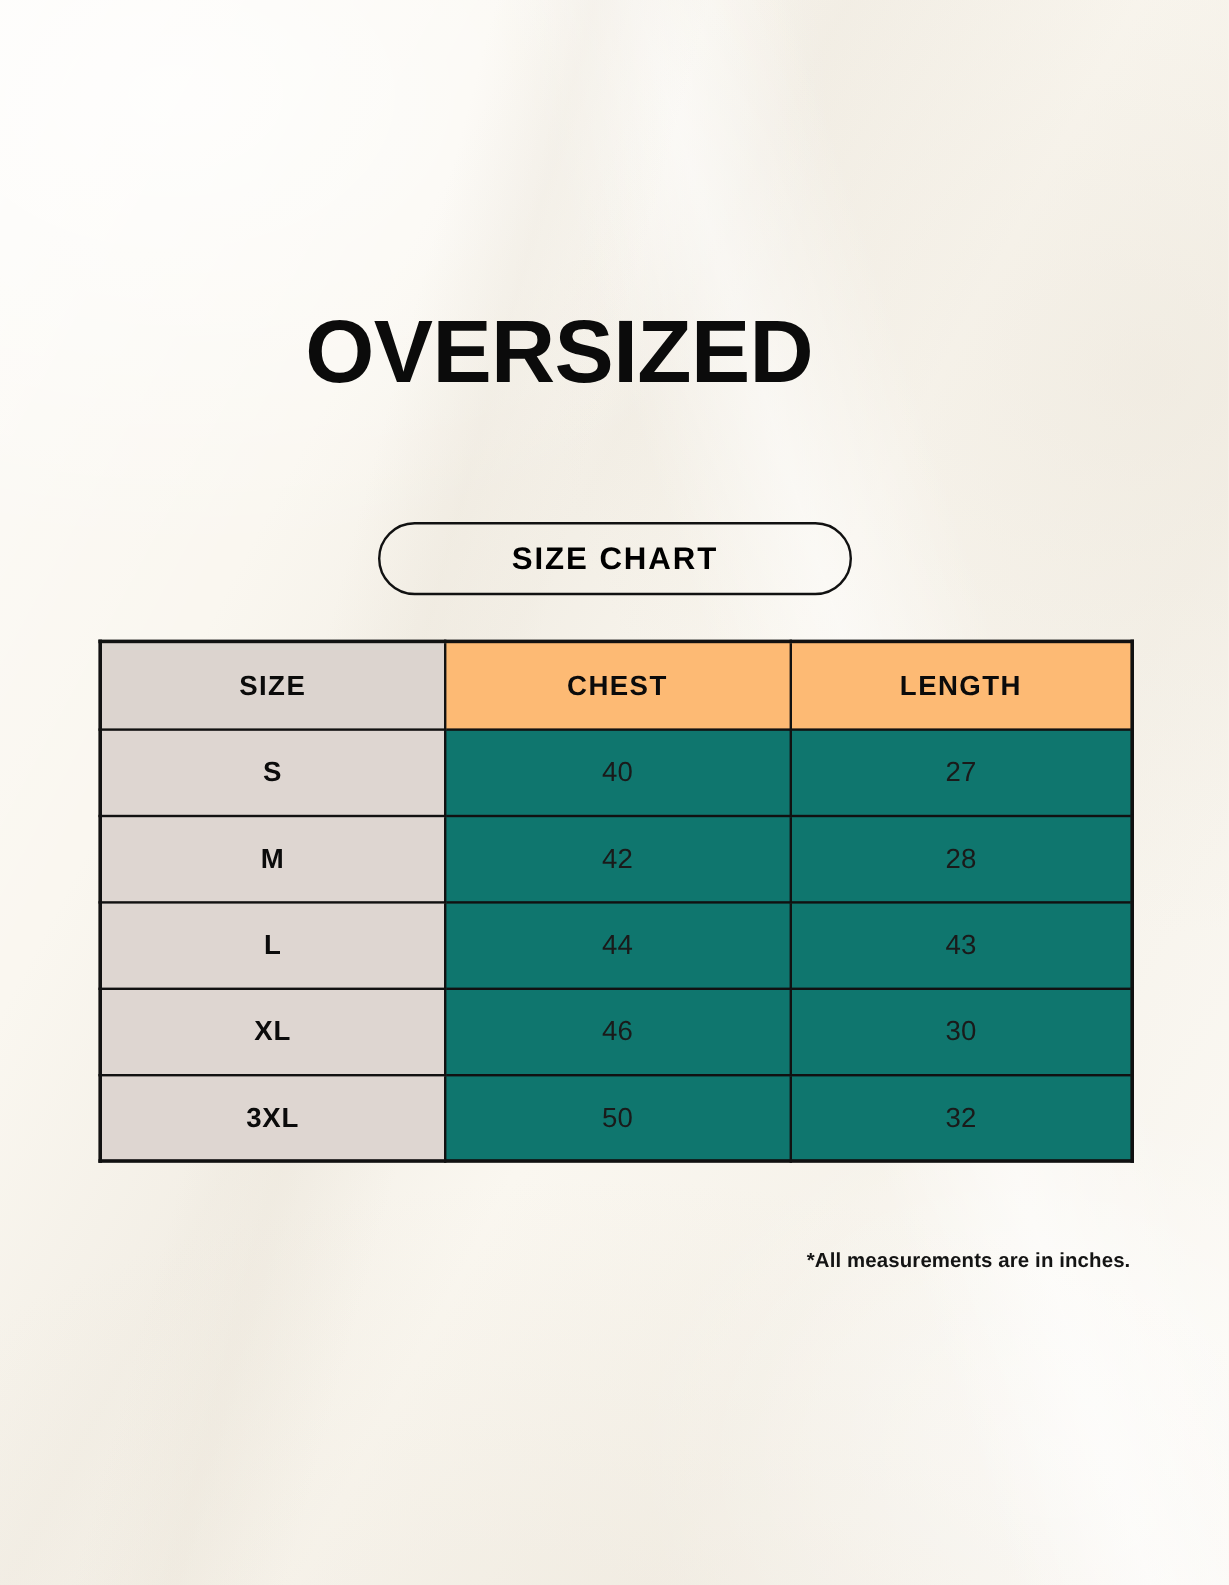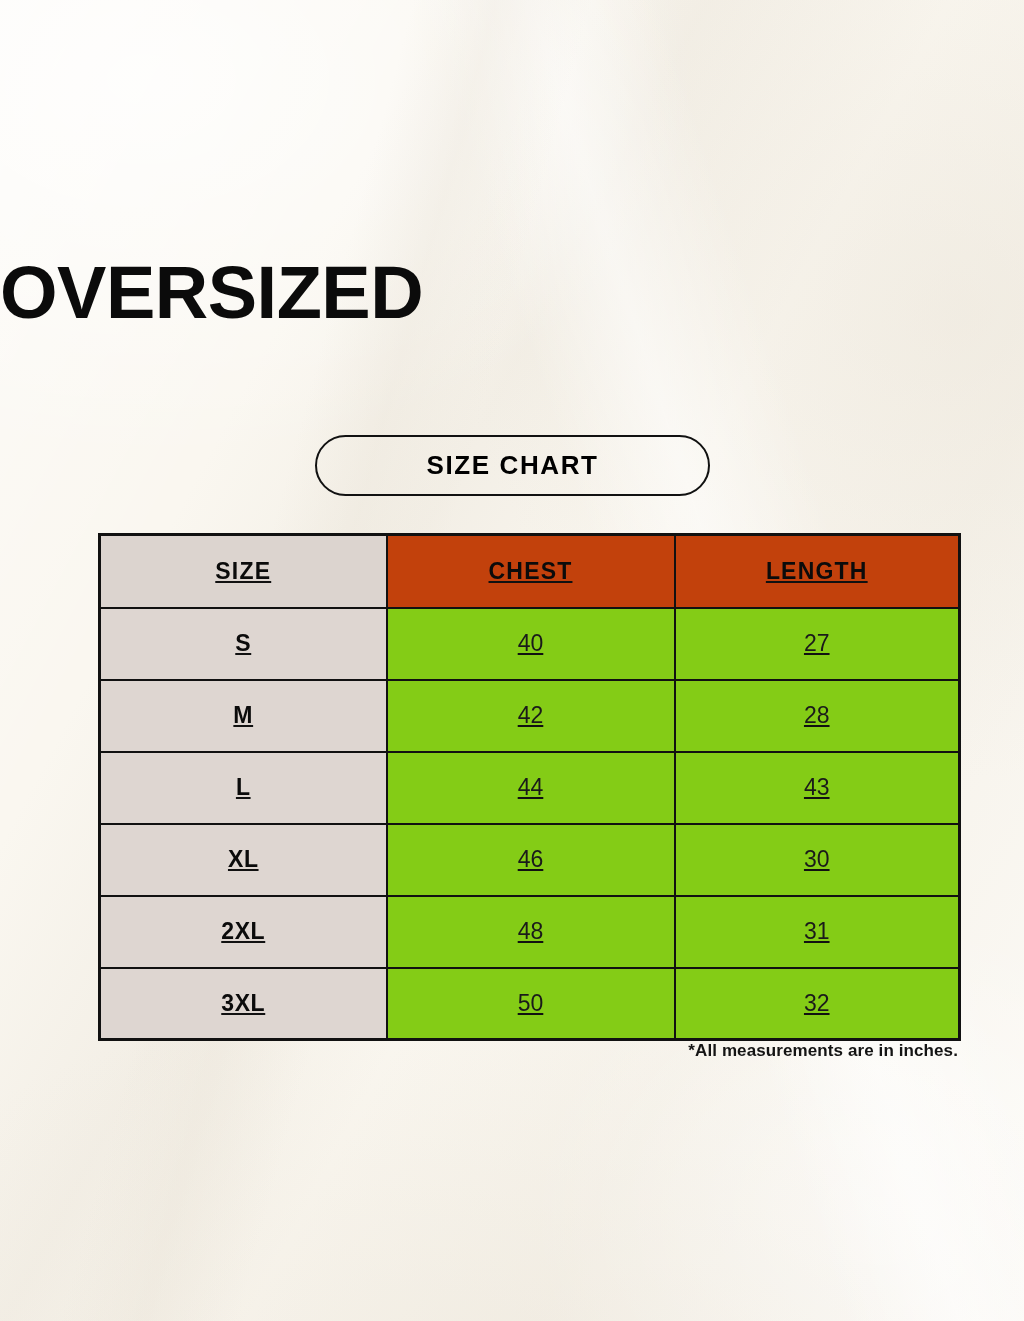--- a/index.html
+++ b/index.html
@@ -54,21 +54,21 @@
     height: 1321px;
     z-index: 2;
   }
 
   
   .title-block {
     position: absolute;
     left: 0;
     top: 258px;
     width: 932px;
-    text-align: left;
+    text-align: center;
   }
   .title {
     font-size: 74px;
     line-height: 0.95;
     font-weight: 700;
     letter-spacing: -0.5px;
     color: #0b0b0b;
     text-transform: uppercase;
   }
 
@@ -89,27 +89,26 @@
   .pill-label {
     font-size: 26px;
     font-weight: 700;
     letter-spacing: 1.6px;
     color: #000000;
   }
 
   
   .size-table {
     position: absolute;
-    left: 98px;
+    left: 82px;
     top: 533px;
     width: 860px;
     border-collapse: collapse;
     table-layout: fixed;
     border: 3px solid #111111;
-    text-decoration: underline;
   }
   .size-table col.col-size   { width: 287px; }
   .size-table col.col-chest  { width: 288px; }
   .size-table col.col-length { width: 285px; }
 
   .size-table th,
   .size-table td {
     border: 2.5px solid #111111;
     height: 72px;
     text-align: center;
@@ -119,40 +118,40 @@
 
   .size-table thead th {
     height: 73px;
     font-size: 23px;
     font-weight: 700;
     letter-spacing: 1.2px;
     color: #0b0b0b;
   }
   .th-size   { background-color: #dcd4cf; }
   .th-chest,
-  .th-length { background-color: #c2410c; }
+  .th-length { background-color: #fdba74; }
 
   .cell-size {
     background-color: #ded6d1;
     font-size: 23px;
     font-weight: 700;
     letter-spacing: 0.6px;
     color: #0b0b0b;
   }
   .cell-measure {
-    background-color: #84cc16;
+    background-color: #0f766e;
     font-size: 23px;
     font-weight: 400;
     color: #1a1a1a;
   }
 
   
   .footnote {
     position: absolute;
-    left: 98px;
+    left: 82px;
     top: 1041px;
     width: 860px;
     text-align: right;
     font-size: 17px;
     font-weight: 700;
     letter-spacing: 0.1px;
     color: #141414;
   }
 </style>
 </head>
@@ -200,25 +199,20 @@
         <td class="cell-size">L</td>
         <td class="cell-measure">44</td>
         <td class="cell-measure">43</td>
       </tr>
       <tr>
         <td class="cell-size">XL</td>
         <td class="cell-measure">46</td>
         <td class="cell-measure">30</td>
       </tr>
       <tr>
-        <td class="cell-size">2XL</td>
-        <td class="cell-measure">48</td>
-        <td class="cell-measure">31</td>
-      </tr>
-      <tr>
         <td class="cell-size">3XL</td>
         <td class="cell-measure">50</td>
         <td class="cell-measure">32</td>
       </tr>
     </tbody>
   </table>
 
   <div class="footnote">*All measurements are in inches.</div>
 
 </div>

